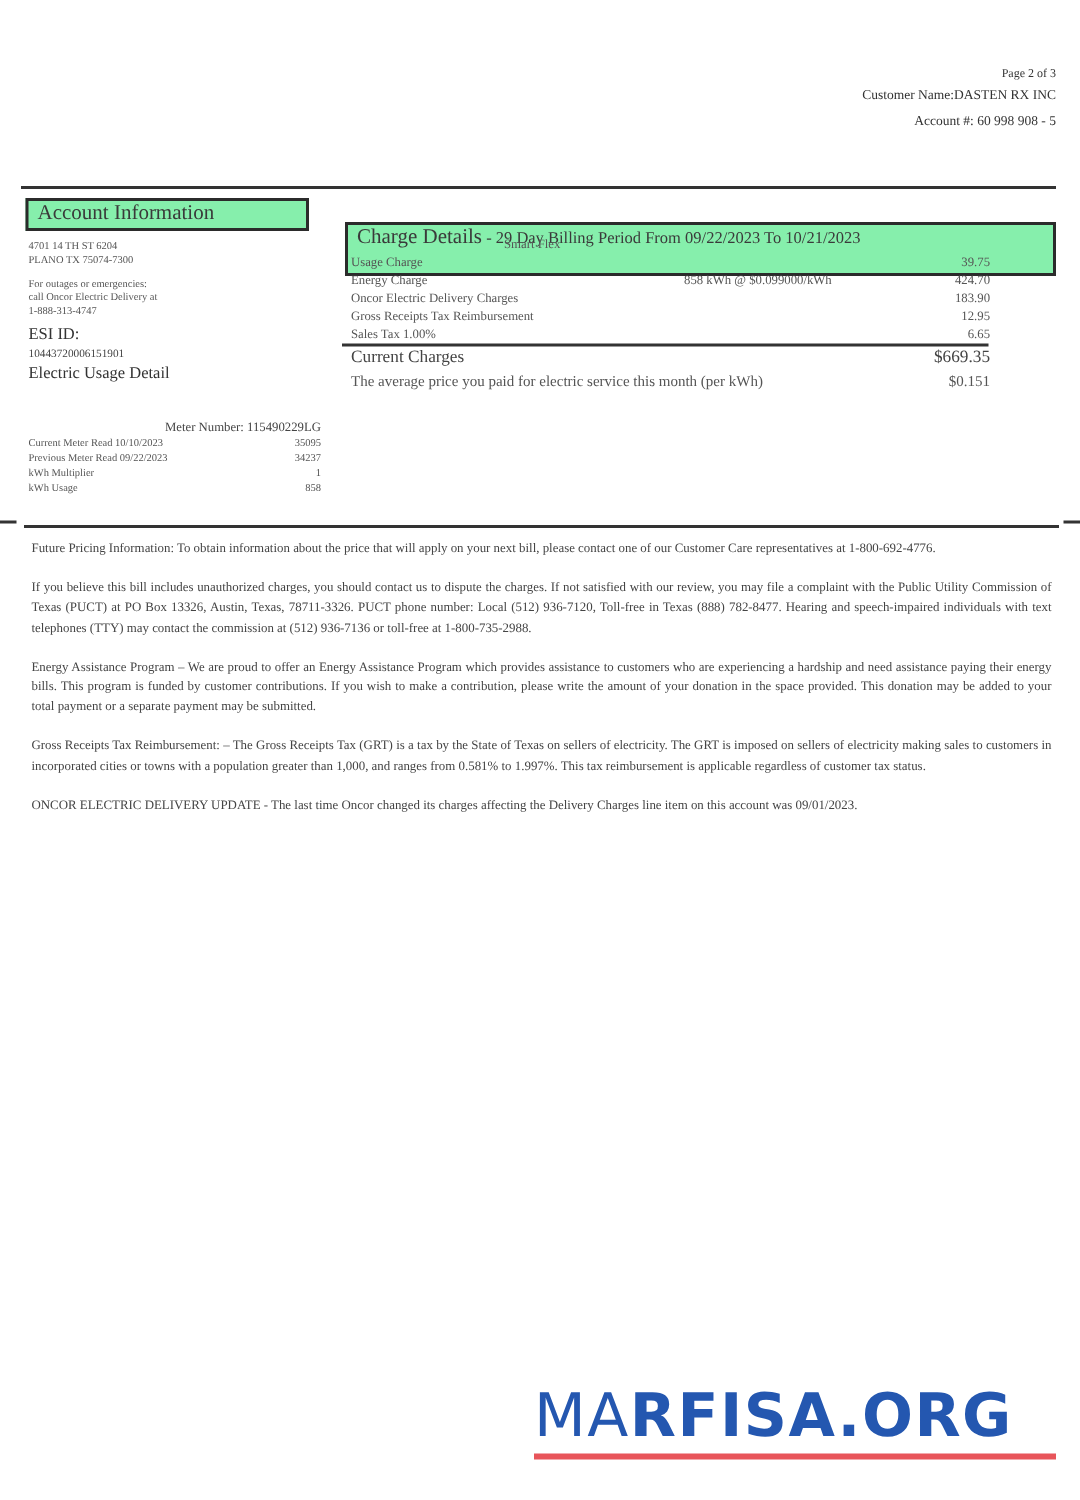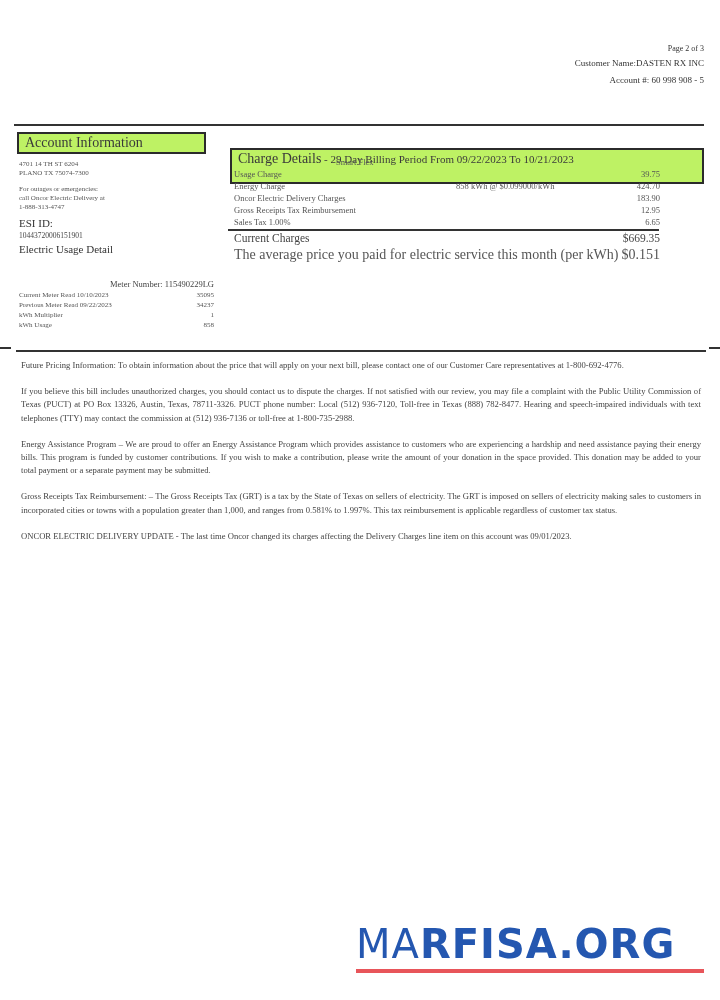--- a/index.html
+++ b/index.html
@@ -13,21 +13,21 @@
       position: absolute; right: 16px; top: 43px; text-align: right;
       font-size: 9px; line-height: 17px; color: #333;
     }
     .hdr-right .pg { font-size: 8px; line-height: 12px; }
 
     .rule-top {
       position: absolute; left: 14px; top: 124px; width: 690px; height: 2px; background: #333;
     }
 
     .box-title {
-      position: absolute; border: 2px solid #2b2b2b; background: #bef264;
+      position: absolute; border: 2px solid #2b2b2b; background: #86efac;
       font-size: 14px; padding: 0 6px; line-height: 18px; color: #3a3a3a;
       white-space: nowrap;
     }
     .box-title .sub { font-size: 11px; }
     #acct-title { left: 17px; top: 132px; width: 189px; height: 22px; }
     #charge-title { left: 230px; top: 148px; width: 474px; height: 36px; }
 
     .acct-info { position: absolute; left: 19px; top: 160px; width: 195px; font-size: 7px; color: #555; }
     .acct-info .line { line-height: 9px; }
     .acct-info .gap { height: 7px; }
@@ -37,21 +37,21 @@
     .acct-info .meter { font-size: 8.5px; color: #444; margin-top: 21px; line-height: 11px; text-align: right; }
     .acct-info .row { display: flex; justify-content: space-between; line-height: 10px; font-size: 7px; color: #555; }
 
     .charges { position: absolute; left: 234px; top: 156px; width: 426px; font-size: 8.5px; color: #555; }
     .charges .row { display: flex; height: 12px; line-height: 12px; justify-content: center; }
     .charges .row .lbl { flex: 0 0 222px; }
     .charges .row .mid { flex: 1; }
     .charges .row .amt { flex: 0 0 60px; text-align: right; }
     .charges .sep { height: 2px; background: #333; margin: 1px 0 0 -6px; width: 431px; }
     .charges .total { display: flex; justify-content: space-between; font-size: 11.5px; line-height: 14px; color: #444; }
-    .charges .avg { display: flex; justify-content: space-between; font-size: 14px; margin-top: 4px; line-height: 12px; }
+    .charges .avg { display: flex; justify-content: space-between; font-size: 10px; margin-top: 4px; line-height: 12px; }
 
     .rule-mid { position: absolute; left: 16px; top: 350px; width: 690px; height: 2px; background: #333; }
     .tick-left { position: absolute; left: 0; top: 347px; width: 11px; height: 2px; background: #333; }
     .tick-right { position: absolute; right: 0; top: 347px; width: 11px; height: 2px; background: #333; }
 
     .notes { position: absolute; left: 21px; top: 359px; width: 680px; font-size: 8.6px; color: #444; line-height: 13.2px; text-align: justify; }
     .notes p { margin-bottom: 13px; }
 
     .logo { position: absolute; left: 356px; top: 922px; width: 352px; }
     .logo .word {

